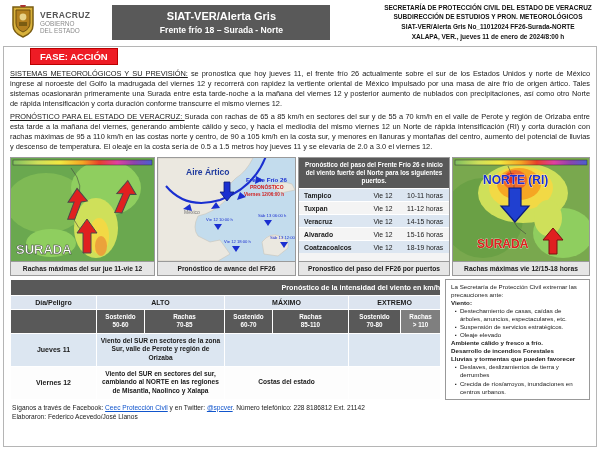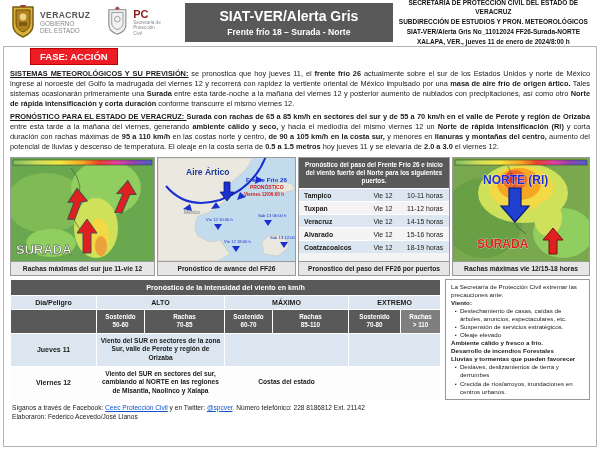--- a/index.html
+++ b/index.html
@@ -8,29 +8,29 @@
 
   
   .header { display:flex; align-items:center; height:44px; padding:2px 6px 2px 10px; }
   .logo { display:flex; align-items:center; gap:4px; }
   .logo-ver-txt .l1 { font-size:8.5px; font-weight:bold; color:#555; letter-spacing:.4px; }
   .logo-ver-txt .l2 { font-size:6.4px; color:#8a8a8a; line-height:1.15; }
   .logo-pc { margin-left:16px; }
   .logo-pc-txt .l1 { font-size:11px; font-weight:bold; color:#8d1b1e; }
   .logo-pc-txt .l2 { font-size:4.6px; color:#8a8a8a; line-height:1.2; }
   .banner { margin-left:22px; background:#595959; color:#fff; width:218px; padding:5px 6px; text-align:center; font-weight:bold; }
-  .banner .b1 { font-size:14px; }
+  .banner .b1 { font-size:11px; }
   .banner .b2 { font-size:8.6px; margin-top:3px; }
   .hdr-right { margin-left:auto; width:212px; text-align:center; font-weight:bold; font-size:6.5px; line-height:1.5; color:#111; }
 
   
   .content { position:absolute; left:3px; right:3px; top:46px; bottom:3px; border:1px solid #b5b5b5; padding:0 6px 2px; display:flex; flex-direction:column; }
   .fase { background:#ee1c25; border:1px solid #b00; color:#fff; font-weight:bold; font-size:9.5px; padding:2px 9px; width:max-content; margin:1px 0 4px 20px; }
   .para { font-size:7.4px; line-height:1.33; text-align:justify; margin-bottom:4px; }
-  .b { font-weight:bold; } .u { text-decoration:underline; }
+  .b { font-weight:normal; } .u { text-decoration:underline; }
   .lnk { color:#1155cc; text-decoration:underline; cursor:pointer; }
 
   
   .panels { display:flex; gap:2px; margin:1px 0 3px; }
   .panel { border:1px solid #9a9a9a; background:#f4f4f4; display:flex; flex-direction:column; }
   .map-box { position:relative; height:103px; overflow:hidden; }
   .caption { background:#e6e6e6; border-top:1px solid #9a9a9a; font-weight:bold; font-size:6.7px; text-align:center; padding:3px 1px; }
 
   
   .ports { width:152px; }
@@ -38,21 +38,21 @@
   .ports-row { display:flex; font-size:6.8px; padding:2.5px 0; border-top:1px solid #fff; }
   .ports-row .c1 { width:44%; font-weight:bold; padding-left:5px; }
   .ports-row .c2 { width:24%; text-align:center; }
   .ports-row .c3 { width:32%; text-align:center; }
   .alt { background:#dce6f1; }
 
   
   .bottom { display:flex; gap:4px; }
   table.wind { width:430px; border-collapse:collapse; table-layout:fixed; }
   table.wind td { border:1px solid #fff; vertical-align:middle; }
-  .w-title { background:#595959; color:#fff; font-weight:bold; font-size:7.2px; text-align:center; padding:2.5px 0; }
+  .w-title { background:#595959; color:#fff; font-weight:bold; font-size:7.2px; text-align:right; padding:2.5px 0; }
   .w-h { background:#dde5f0; font-weight:bold; font-size:7px; text-align:center; padding:2.5px 0; }
   .w-sub { background:#595959; color:#fff; font-weight:bold; font-size:6.3px; text-align:center; line-height:1.35; padding:2px 0; }
   .w-sub-last { background:#7f7f7f; }
   .w-day { font-weight:bold; font-size:7px; text-align:center; }
   .w-cell { font-weight:bold; font-size:6.6px; text-align:center; line-height:1.3; padding:2px 3px; }
   .row-blue { background:#dce6f1; }
   .row-white { background:#fdfdfd; }
 
   .sidebar { flex:1; border:1px solid #999; padding:3px 5px; font-size:6.2px; line-height:1.3; background:#fff; }
   .sb-h { font-weight:bold; }
@@ -79,33 +79,20 @@
         <rect x="9" y="17" width="8" height="4" fill="#7a5c12"></rect>
         <path d="M10 0 h6 l-1 2 h-4 Z" fill="#a33"></path>
       </svg>
       <div class="logo-ver-txt">
         <div class="l1">VERACRUZ</div>
         <div class="l2">GOBIERNO</div>
         <div class="l2">DEL ESTADO</div>
       </div>
     </div>
 
-    <div class="logo logo-pc">
-      <svg width="24" height="32" viewBox="0 0 24 32">
-        <path d="M3 3 h18 v16 q0 7 -9 10 q-9 -3 -9 -10 Z" fill="#f1f1f1" stroke="#8a8a8a" stroke-width="1.2"></path>
-        <path d="M6 6 h12 v11 q0 5 -6 7 q-6 -2 -6 -7 Z" fill="none" stroke="#9a9a9a" stroke-width="1"></path>
-        <circle cx="12" cy="13" r="3" fill="none" stroke="#9a9a9a" stroke-width="1"></circle>
-        <path d="M11 0 h2 v3 h-2 Z M9.5 1 h5 v1 h-5 Z" fill="#a33"></path>
-      </svg>
-      <div class="logo-pc-txt">
-        <div class="l1">PC</div>
-        <div class="l2">Secretaría de</div>
-        <div class="l2">Protección Civil</div>
-      </div>
-    </div>
 
     <div class="banner">
       <div class="b1">SIAT-VER/Alerta Gris</div>
       <div class="b2">Frente frío 18 – Surada - Norte</div>
     </div>
 
     <div class="hdr-right">
       <div>SECRETARÍA DE PROTECCIÓN CIVIL DEL ESTADO DE VERACRUZ</div>
       <div>SUBDIRECCIÓN DE ESTUDIOS Y PRON. METEOROLÓGICOS</div>
       <div>SIAT-VER/Alerta Gris No_11012024 FF26-Surada-NORTE</div>

